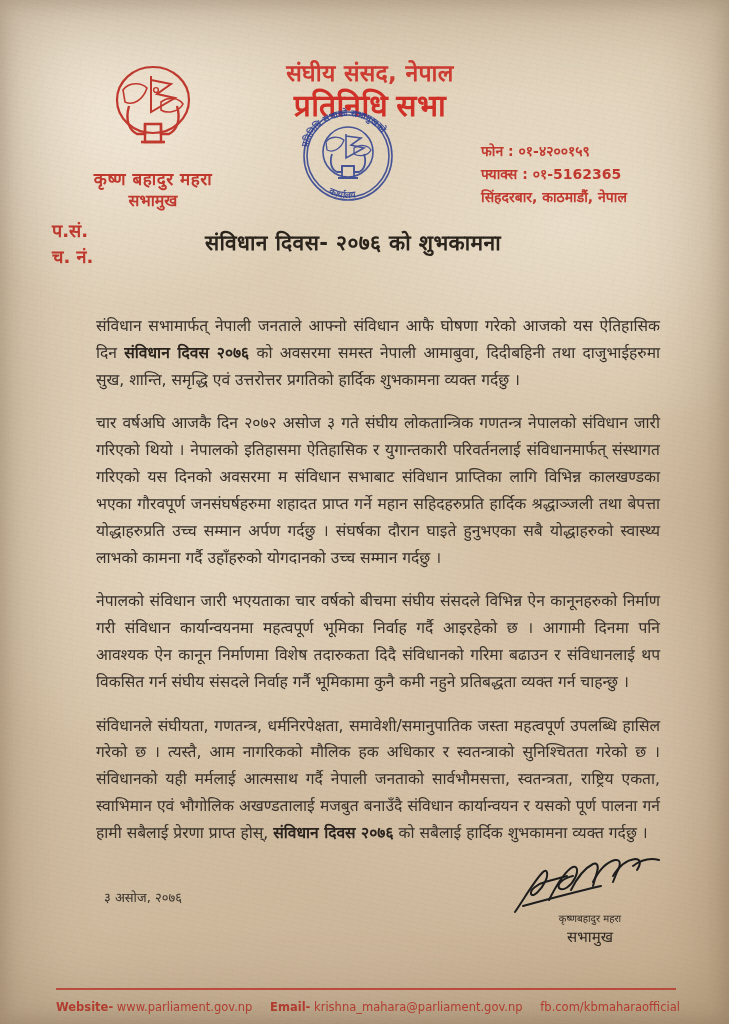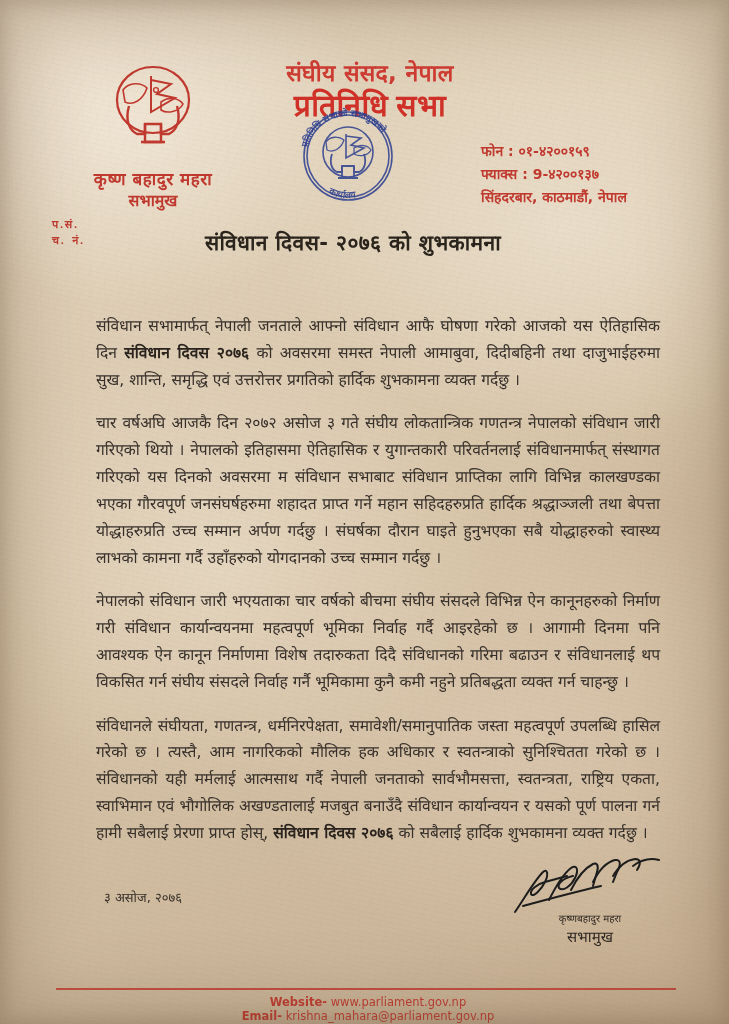--- a/index.html
+++ b/index.html
@@ -84,21 +84,21 @@
 
   .contact-block {
     position: absolute; right: 18px; top: 140px; width: 230px; text-align: left;
   }
   .contact-line {
     font-size: 14px; font-weight: bold; color: #c0392f; line-height: 1.65;
     white-space: nowrap;
   }
 
   .ref-block { position: absolute; left: 52px; top: 218px; }
-  .ref-line { font-size: 11px; font-weight: bold; color: #c0392f; line-height: 1.45; font-family: Liberation Mono, monospace; }
+  .ref-line { font-size: 18px; font-weight: bold; color: #c0392f; line-height: 1.45; }
 
   
   .doc-title {
     position: absolute; left: 0; top: 228px; width: 706px; text-align: center;
     font-size: 21px; font-weight: bold; color: #2a241d; letter-spacing: .4px;
   }
 
   
   .body-area {
     position: absolute; left: 96px; top: 284px; width: 564px; margin-top: 29px;
@@ -126,21 +126,21 @@
   .sign-name { font-size: 10px; color: #2f2822; line-height: 1.45; }
   .sign-post { font-size: 15px; color: #2f2822; line-height: 1.35; }
 
   
   .footer-rule {
     position: absolute; left: 56px; top: 988px; width: 620px; height: 2px;
     background: #c0392f; opacity: .85;
   }
   .footer-row {
     position: absolute; left: 56px; top: 995px; width: 624px; height: 24px;
-    display: flex; align-items: center; justify-content: space-between; flex-direction: column;
+    display: flex; align-items: center; justify-content: space-between;
   }
   .footer-item {
     font-size: 11.5px; color: #c0392f; white-space: nowrap;
   }
   .footer-item .lbl { font-weight: bold; }
 </style>
 </head>
 <body>
 
 <div class="page">
@@ -190,21 +190,21 @@
         </g>
         <g fill="#2d3f8f" opacity="0.88" font-size="9" font-weight="bold" font-family="'DejaVu Sans', sans-serif">
           <text><textPath href="#ringTop" startOffset="8%">प्रतिनिधि सभाको सभामुखको</textPath></text>
           <text><textPath href="#ringBot" startOffset="34%">कार्यालय</textPath></text>
         </g>
       </svg>
     </div>
 
     <div class="contact-block">
       <div class="contact-line">फोन : ०१-४२००१५९</div>
-      <div class="contact-line">फ्याक्स : 9-४२००१३७</div>
+      <div class="contact-line">फ्याक्स : ०१-5162365</div>
       <div class="contact-line">सिंहदरबार, काठमाडौं, नेपाल</div>
     </div>
 
     <div class="ref-block">
       <div class="ref-line">प.सं.</div>
       <div class="ref-line">च. नं.</div>
     </div>
   </div>
 
   <div class="doc-title">संविधान दिवस- २०७६ को शुभकामना</div>

